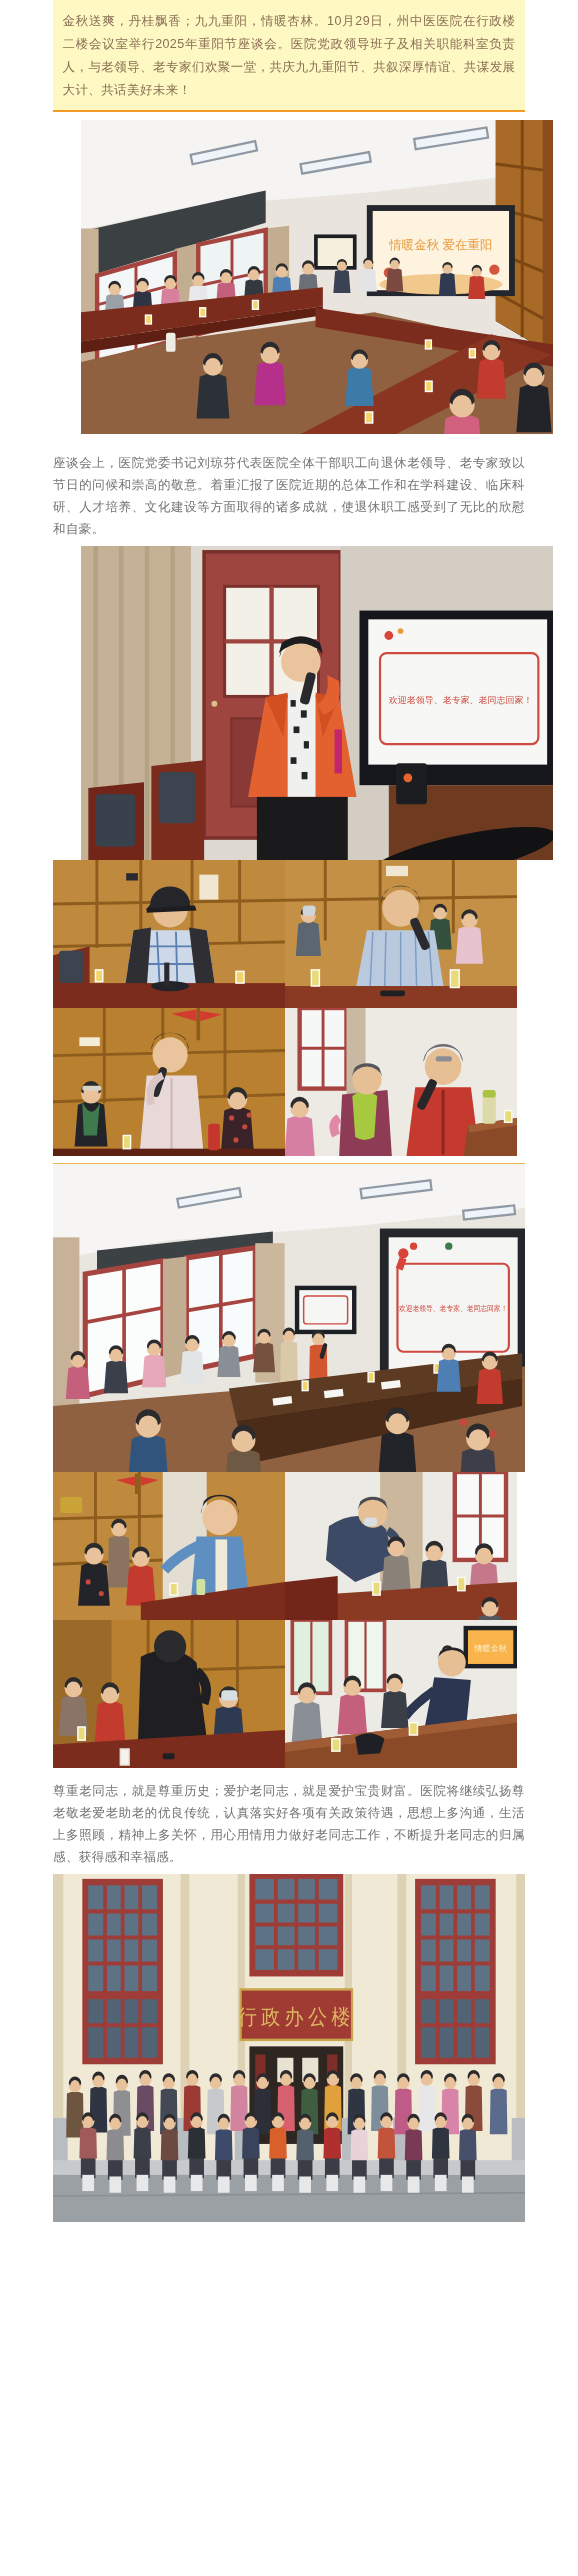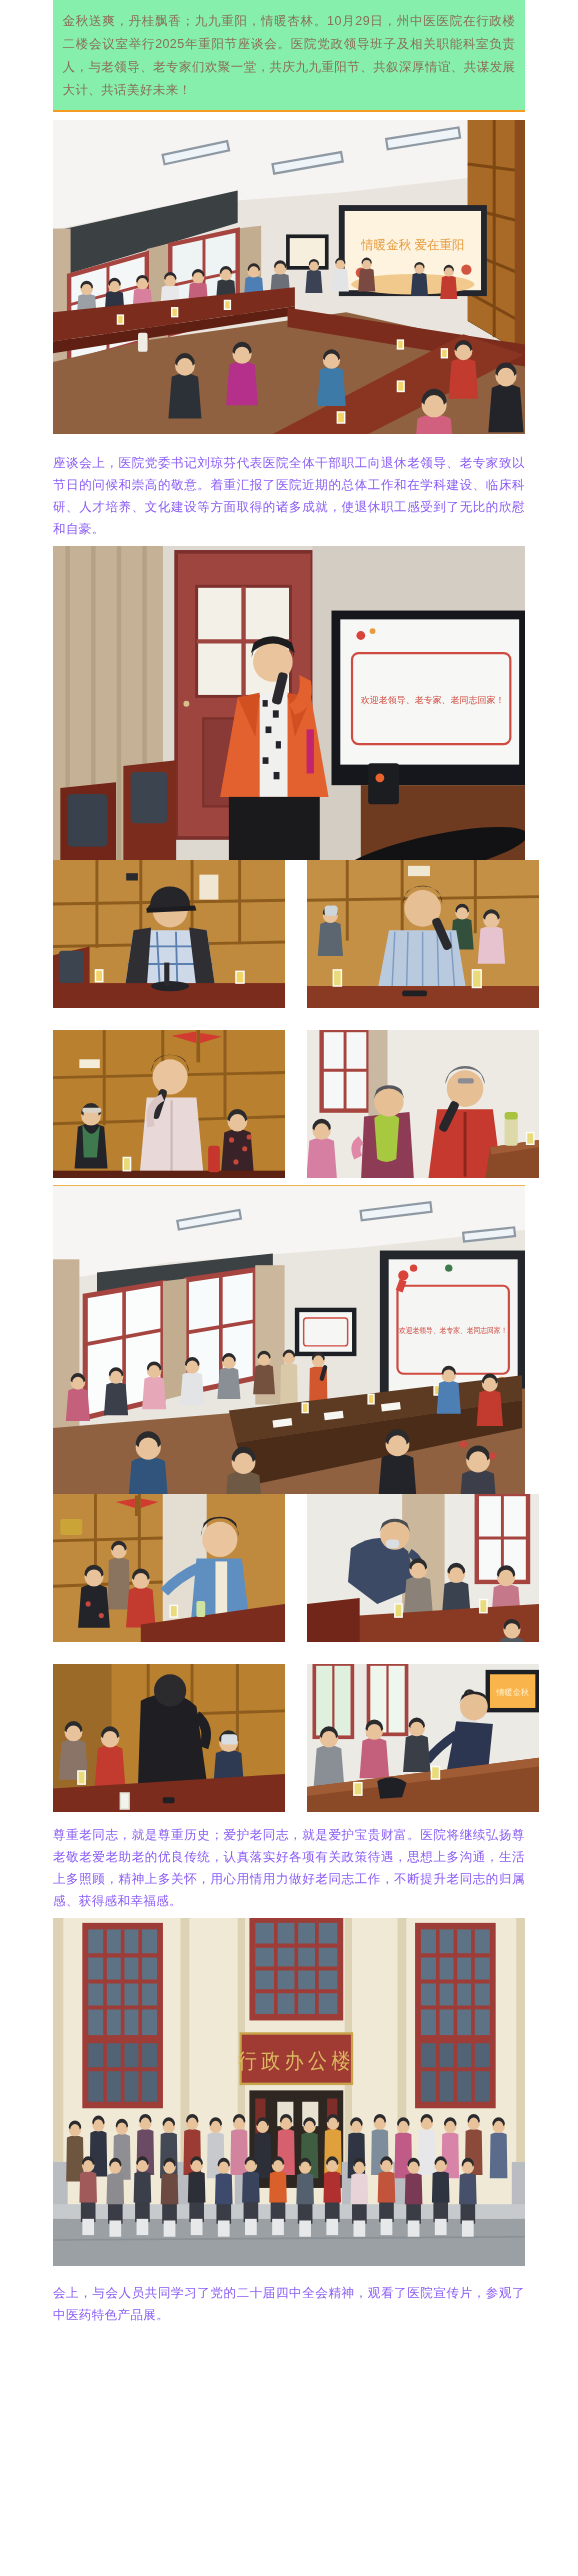--- a/index.html
+++ b/index.html
@@ -5,57 +5,57 @@
   html,body{margin:0;padding:0;}
   body{
     width:578px;
     min-height:2576px;
     background:#ffffff;
     font-family:"Liberation Sans","DejaVu Sans",sans-serif;
   }
   .content{width:472px;margin:0 auto;}
   
   .intro-box{
-    background:#86efac;
+    background:#fef9c3;
     border-bottom:2.2px solid #f59a23;
     padding:9.5px 9.5px 8.8px;
     box-sizing:border-box;
   }
   .intro-box p{
     margin:0;
     font-size:12.5px;
     line-height:23px;
     color:#8a6f55;
     text-align:justify;
     letter-spacing:0.4px;
   }
   .body-para{
     font-size:12.5px;
     line-height:22px;
-    color:#8b5cf6;
+    color:#737373;
     text-align:justify;
     letter-spacing:0.4px;
   }
   .para-2{margin:17.6px 0 5.9px;}
   .para-3{margin:25px 0 5.9px;}
   .para-4{margin:14.7px 0 5.9px;}
   .para-5{margin:13px 0 5.9px;}
   .para-6{margin:11.7px 0 5.9px;}
   .para-7{margin:16px 0 17.6px;}
   figure{margin:0;}
   .photo{display:block;width:472px;overflow:hidden;}
   .photo svg{display:block;width:100%;height:100%;}
-  .photo-1,.photo-2{height:314px;margin-top:8px;}
+  .photo-1,.photo-2{height:314px;margin-top:8px;margin-left:28px;}
   .photo-2{margin-top:0;}
   .photo-3{height:308px;}
   .photo-4{height:348px;}
   .photo-grid{
     display:grid;
     grid-template-columns:232px 232px;
-    gap:22px;
+    gap:0;
   }
   .photo-grid .photo{width:232px;height:148px;}
   .gold-divider{
     border:none;
     border-top:1.5px solid #eeb44d;
     margin:7.3px 0 0 0;
   }
   .hidden-defs{position:absolute;width:0;height:0;overflow:hidden;}
 </style>
 </head>
@@ -694,16 +694,15 @@
         <use href="#psit2" transform="translate(381,306)" fill="#b03030"></use>
         <use href="#psit2" transform="translate(418,308)" fill="#e8d3d8"></use>
         <use href="#psit2" transform="translate(455,306)" fill="#c2543c"></use>
         <use href="#psit2" transform="translate(492,308)" fill="#7a3a56"></use>
         <use href="#psit2" transform="translate(529,306)" fill="#2e3440"></use>
         <use href="#psit2" transform="translate(566,308)" fill="#47506b"></use>
       </g>
     </svg>
   </figure>
 
-  <p class="body-para para-7">会上，与会人员共同学习了党的二十届四中全会精神，观看了医院宣传片，参观了中医药特色产品展。</p>
 
 </div>
 
 
 </body></html>

